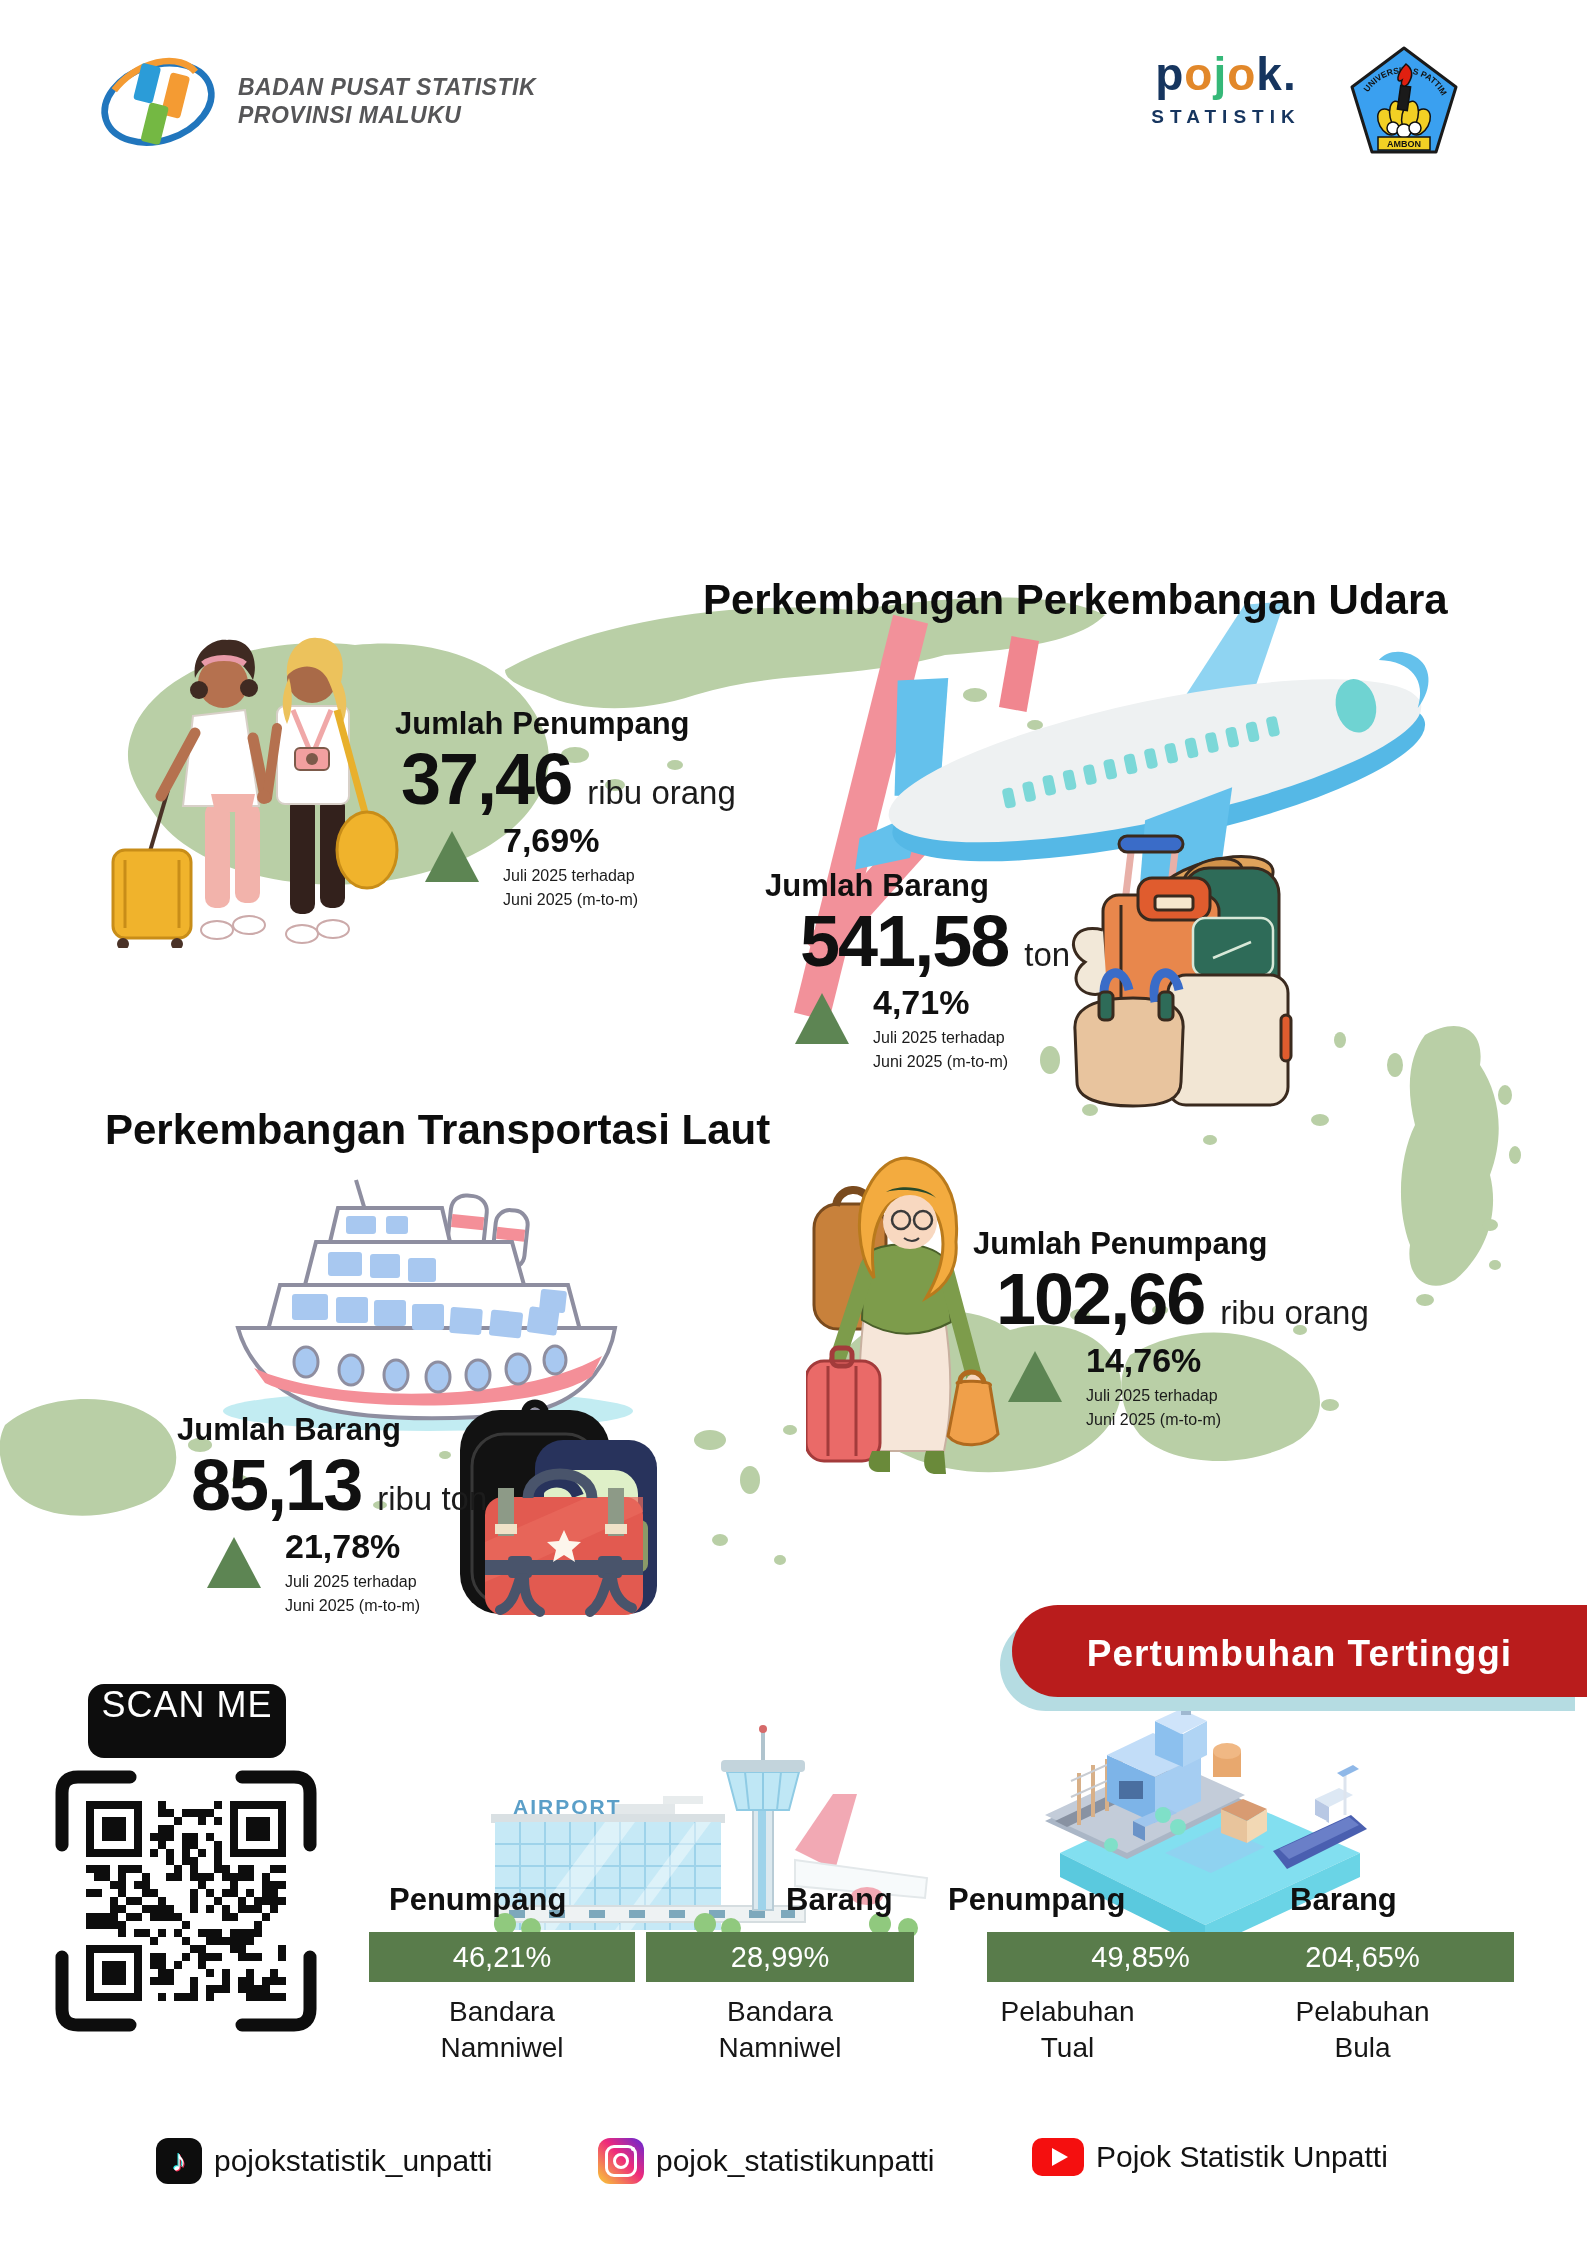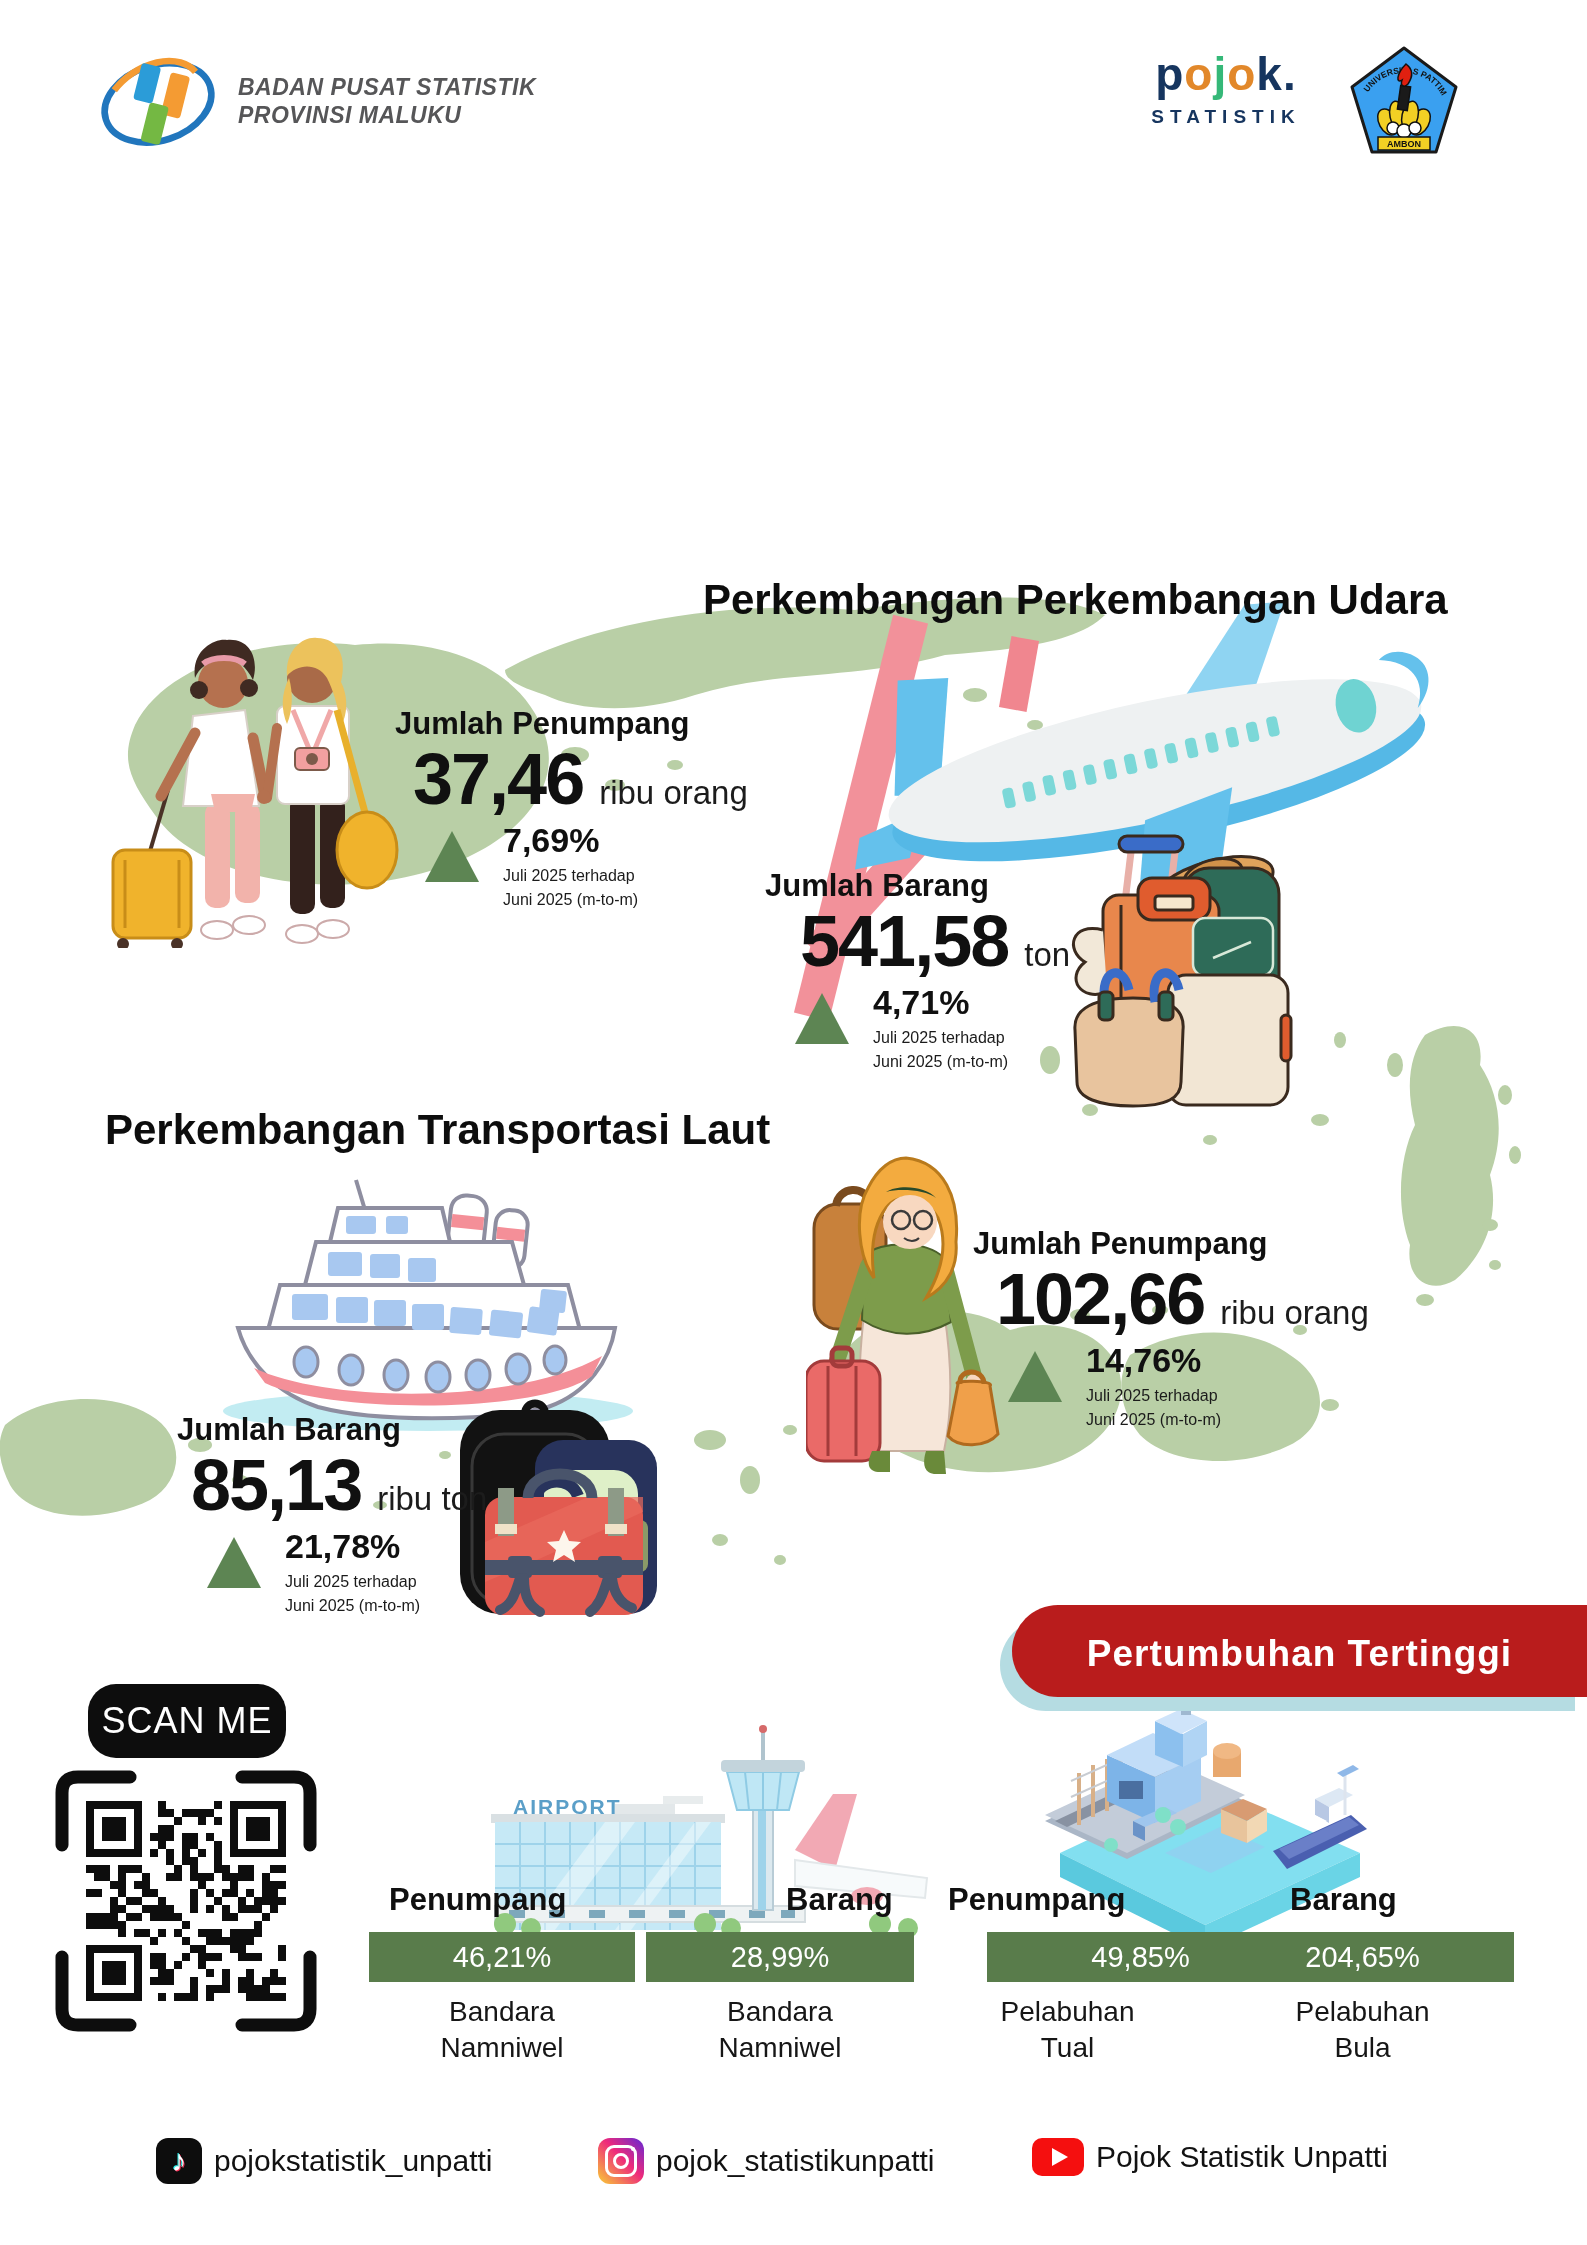--- a/index.html
+++ b/index.html
@@ -47,22 +47,22 @@
                  font-size:37px;font-weight:bold;letter-spacing:1px;}
 
   
   .cat{position:absolute;top:1882px;font-size:31px;font-weight:bold;z-index:6;white-space:nowrap;}
   .gbar{position:absolute;top:1932px;height:50px;background:#597c4b;color:#ffffff;font-size:29px;
         display:flex;align-items:center;justify-content:center;z-index:6;}
   .place{position:absolute;top:1994px;font-size:28px;line-height:36px;text-align:center;
          color:#161616;z-index:6;}
 
   
-  .scanme{left:88px;top:1684px;width:198px;height:74px;background:#0d0d0d;border-radius:28px;
-          color:#ffffff;font-size:36px;display:flex;align-items:center;justify-content:center;
+  .scanme{left:88px;top:1684px;width:198px;height:74px;background:#0d0d0d;border-radius:16px;
+          color:#ffffff;font-size:36px;display:flex;justify-content:center;
           letter-spacing:1px;z-index:6;}
   .qr{left:55px;top:1770px;z-index:6;}
 
   
   .foot{top:2138px;display:flex;align-items:center;gap:12px;z-index:6;}
   .foot-txt{font-size:30px;color:#121212;white-space:nowrap;}
   .tiktok{width:46px;height:46px;background:#0d0d0d;border-radius:12px;display:flex;
           align-items:center;justify-content:center;color:#fff;font-size:30px;
           text-shadow:-1px -1px 0 #25f4ee,1px 1px 0 #fe2c55;}
   .insta{width:46px;height:46px;border-radius:12px;position:relative;
@@ -245,21 +245,21 @@
     <path d="M228,112 L247,158 L266,112" stroke="#f0a8a8" stroke-width="5" fill="none"></path>
     <rect x="230" y="150" width="34" height="22" rx="5" fill="#f2a0a0" stroke="#7c5a4a" stroke-width="2"></rect>
     <circle cx="247" cy="161" r="6" fill="#7c5a4a"></circle>
     <path d="M272,112 L302,222" stroke="#e8b02c" stroke-width="7"></path>
     <ellipse cx="302" cy="252" rx="30" ry="38" fill="#f0b32c" stroke="#c88d18" stroke-width="3"></ellipse>
     <circle cx="199" cy="199" r="7" fill="#b5714f"></circle>
   </svg>
 
   <div class="stat" style="left:393px;top:706px">
     <div class="slabel" style="margin-left:2px">Jumlah Penumpang</div>
-    <div class="vrow" style="margin-left:20px">
+    <div class="vrow" style="margin-left:8px">
       <span class="val">37,46</span>
       <span class="unit">ribu orang</span>
     </div>
     <div class="prow" style="margin-left:32px">
       <div class="tri"></div>
       <div>
         <div class="pct">7,69%</div>
         <div class="notes">
           <div>Juli 2025 terhadap</div>
             <div>Juni 2025 (m-to-m)</div>

